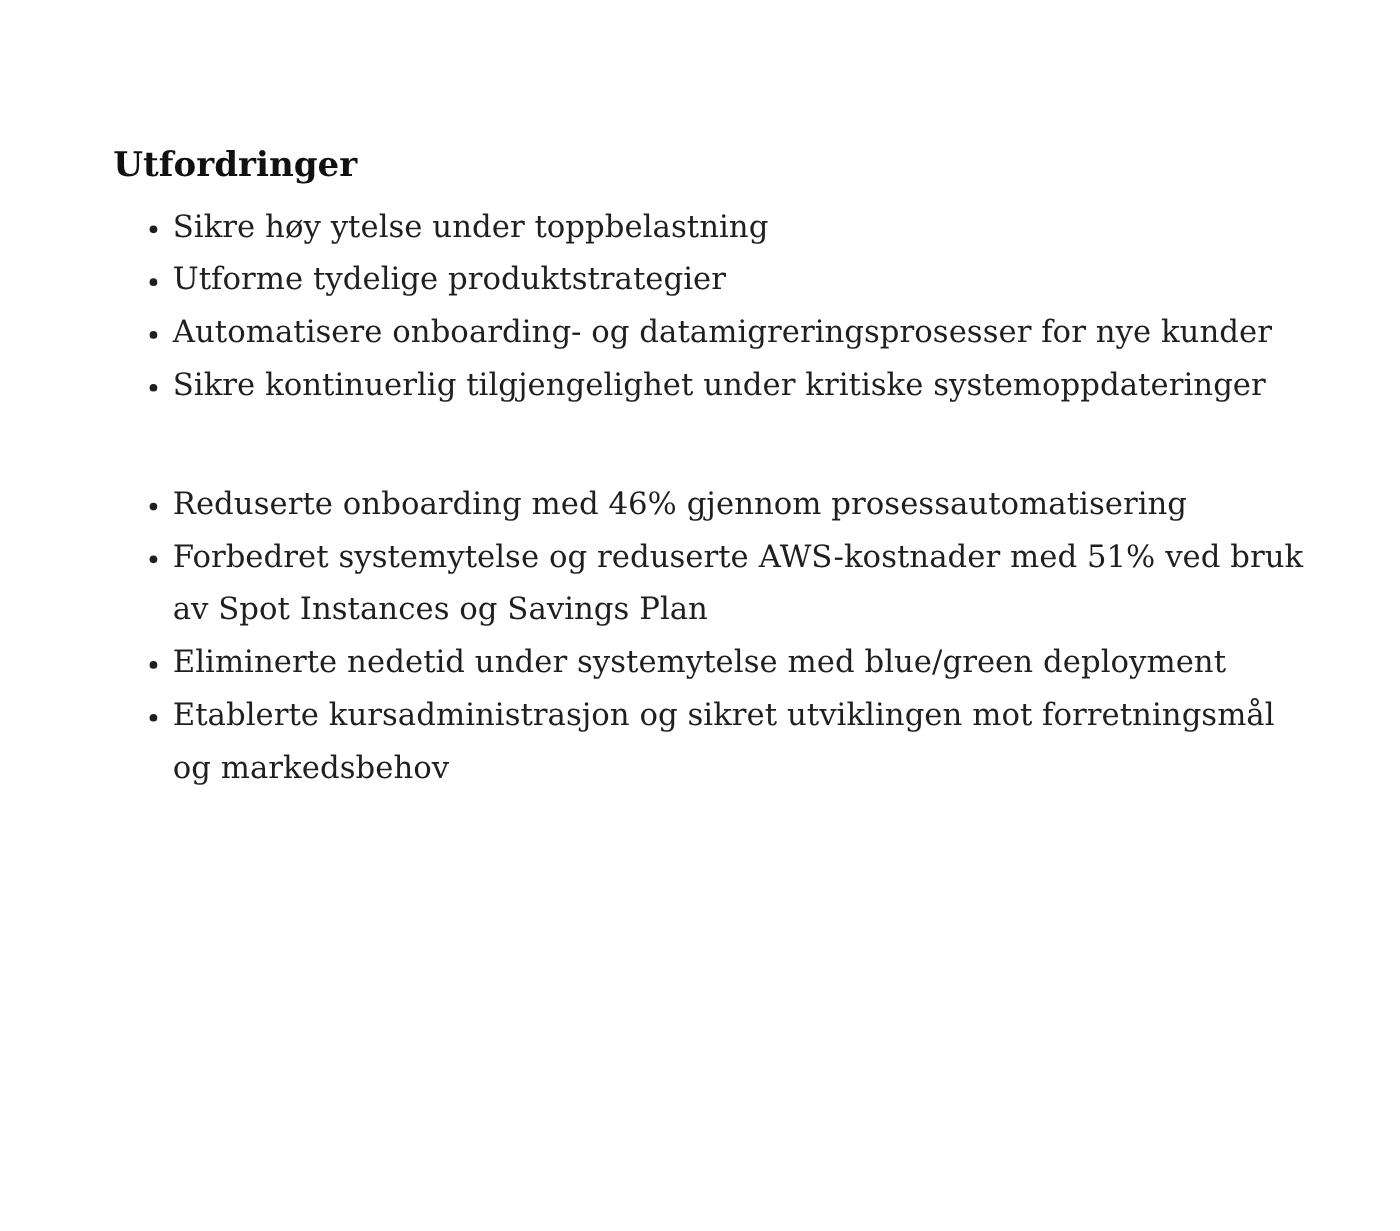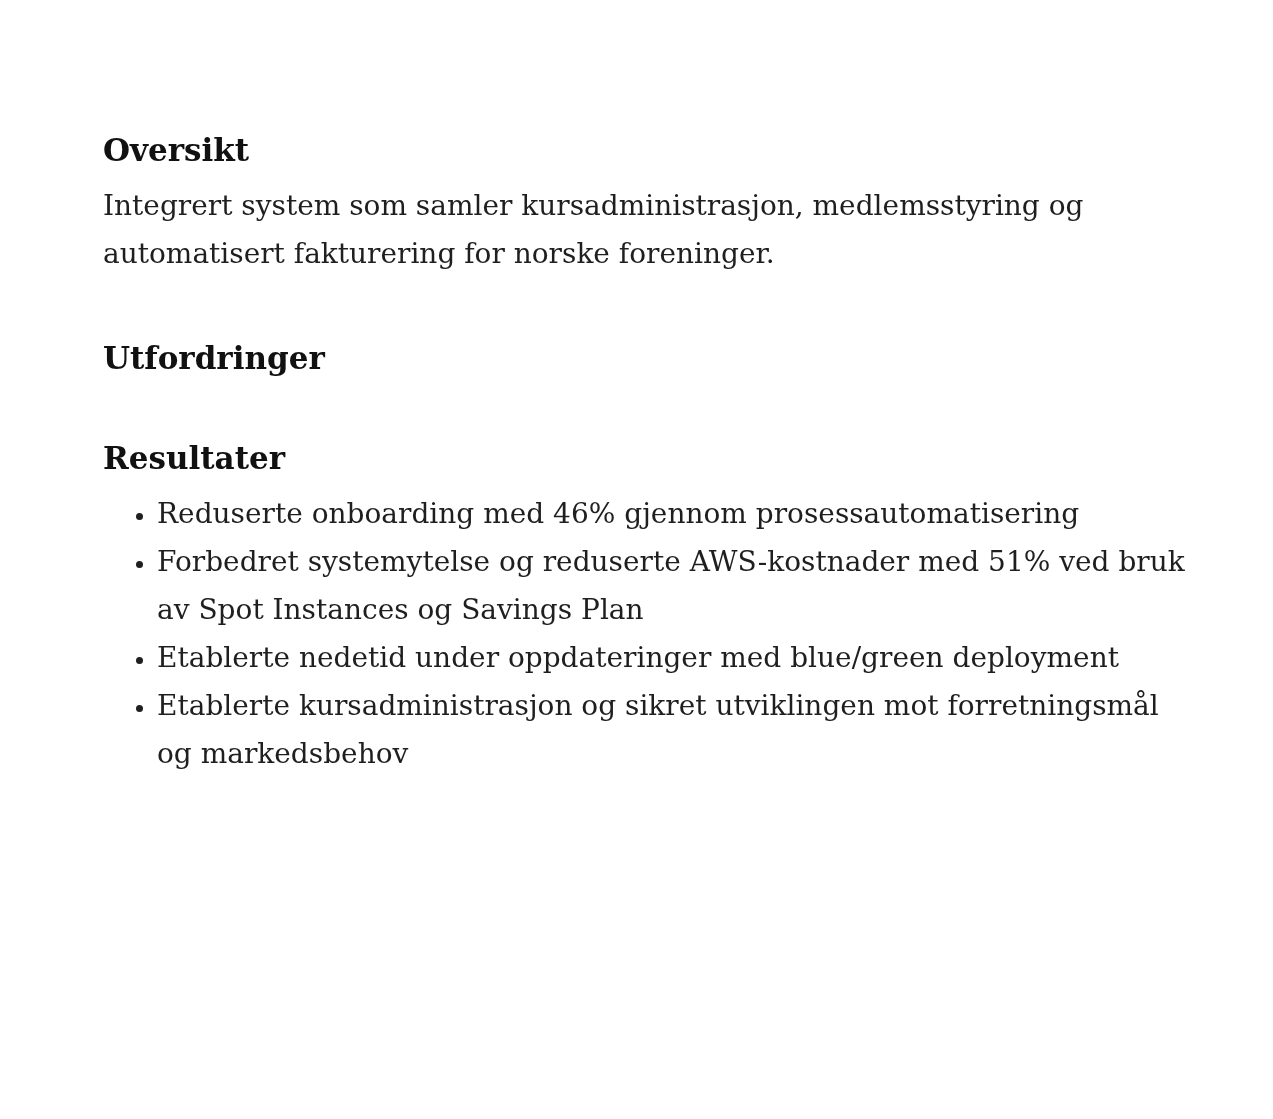--- a/index.html
+++ b/index.html
@@ -49,32 +49,33 @@
   ul.section-bullets li::marker {
     font-size: 24px;
     color: #1f1f1f;
   }
 </style>
 </head>
 <body>
 
 <main class="page">
 
+
   <section class="section">
-    <h2 class="section-heading">Oversikt</h2>
-    <p class="section-paragraph">Integrert system som samler kursadministrasjon, medlemsstyring og automatisert fakturering for norske foreninger.</p>
+    <h2 class="section-heading">Utfordringer</h2>
+    <ul class="section-bullets">
+        <li>Sikre høy ytelse under toppbelastning</li>
+        <li>Utforme tydelige produktstrategier</li>
+        <li>Automatisere onboarding- og datamigreringsprosesser for nye kunder</li>
+        <li>Sikre kontinuerlig tilgjengelighet under kritiske systemoppdateringer</li>
+      </ul>
   </section>
 
   <section class="section">
-    <h2 class="section-heading">Utfordringer</h2>
-  </section>
-
-  <section class="section">
-    <h2 class="section-heading">Resultater</h2>
     <ul class="section-bullets">
         <li>Reduserte onboarding med 46% gjennom prosessautomatisering</li>
         <li>Forbedret systemytelse og reduserte AWS-kostnader med 51% ved bruk av Spot Instances og Savings Plan</li>
-        <li>Etablerte nedetid under oppdateringer med blue/green deployment</li>
+        <li>Eliminerte nedetid under systemytelse med blue/green deployment</li>
         <li>Etablerte kursadministrasjon og sikret utviklingen mot forretningsmål og markedsbehov</li>
       </ul>
   </section>
 
 </main>
 
 </body></html>

